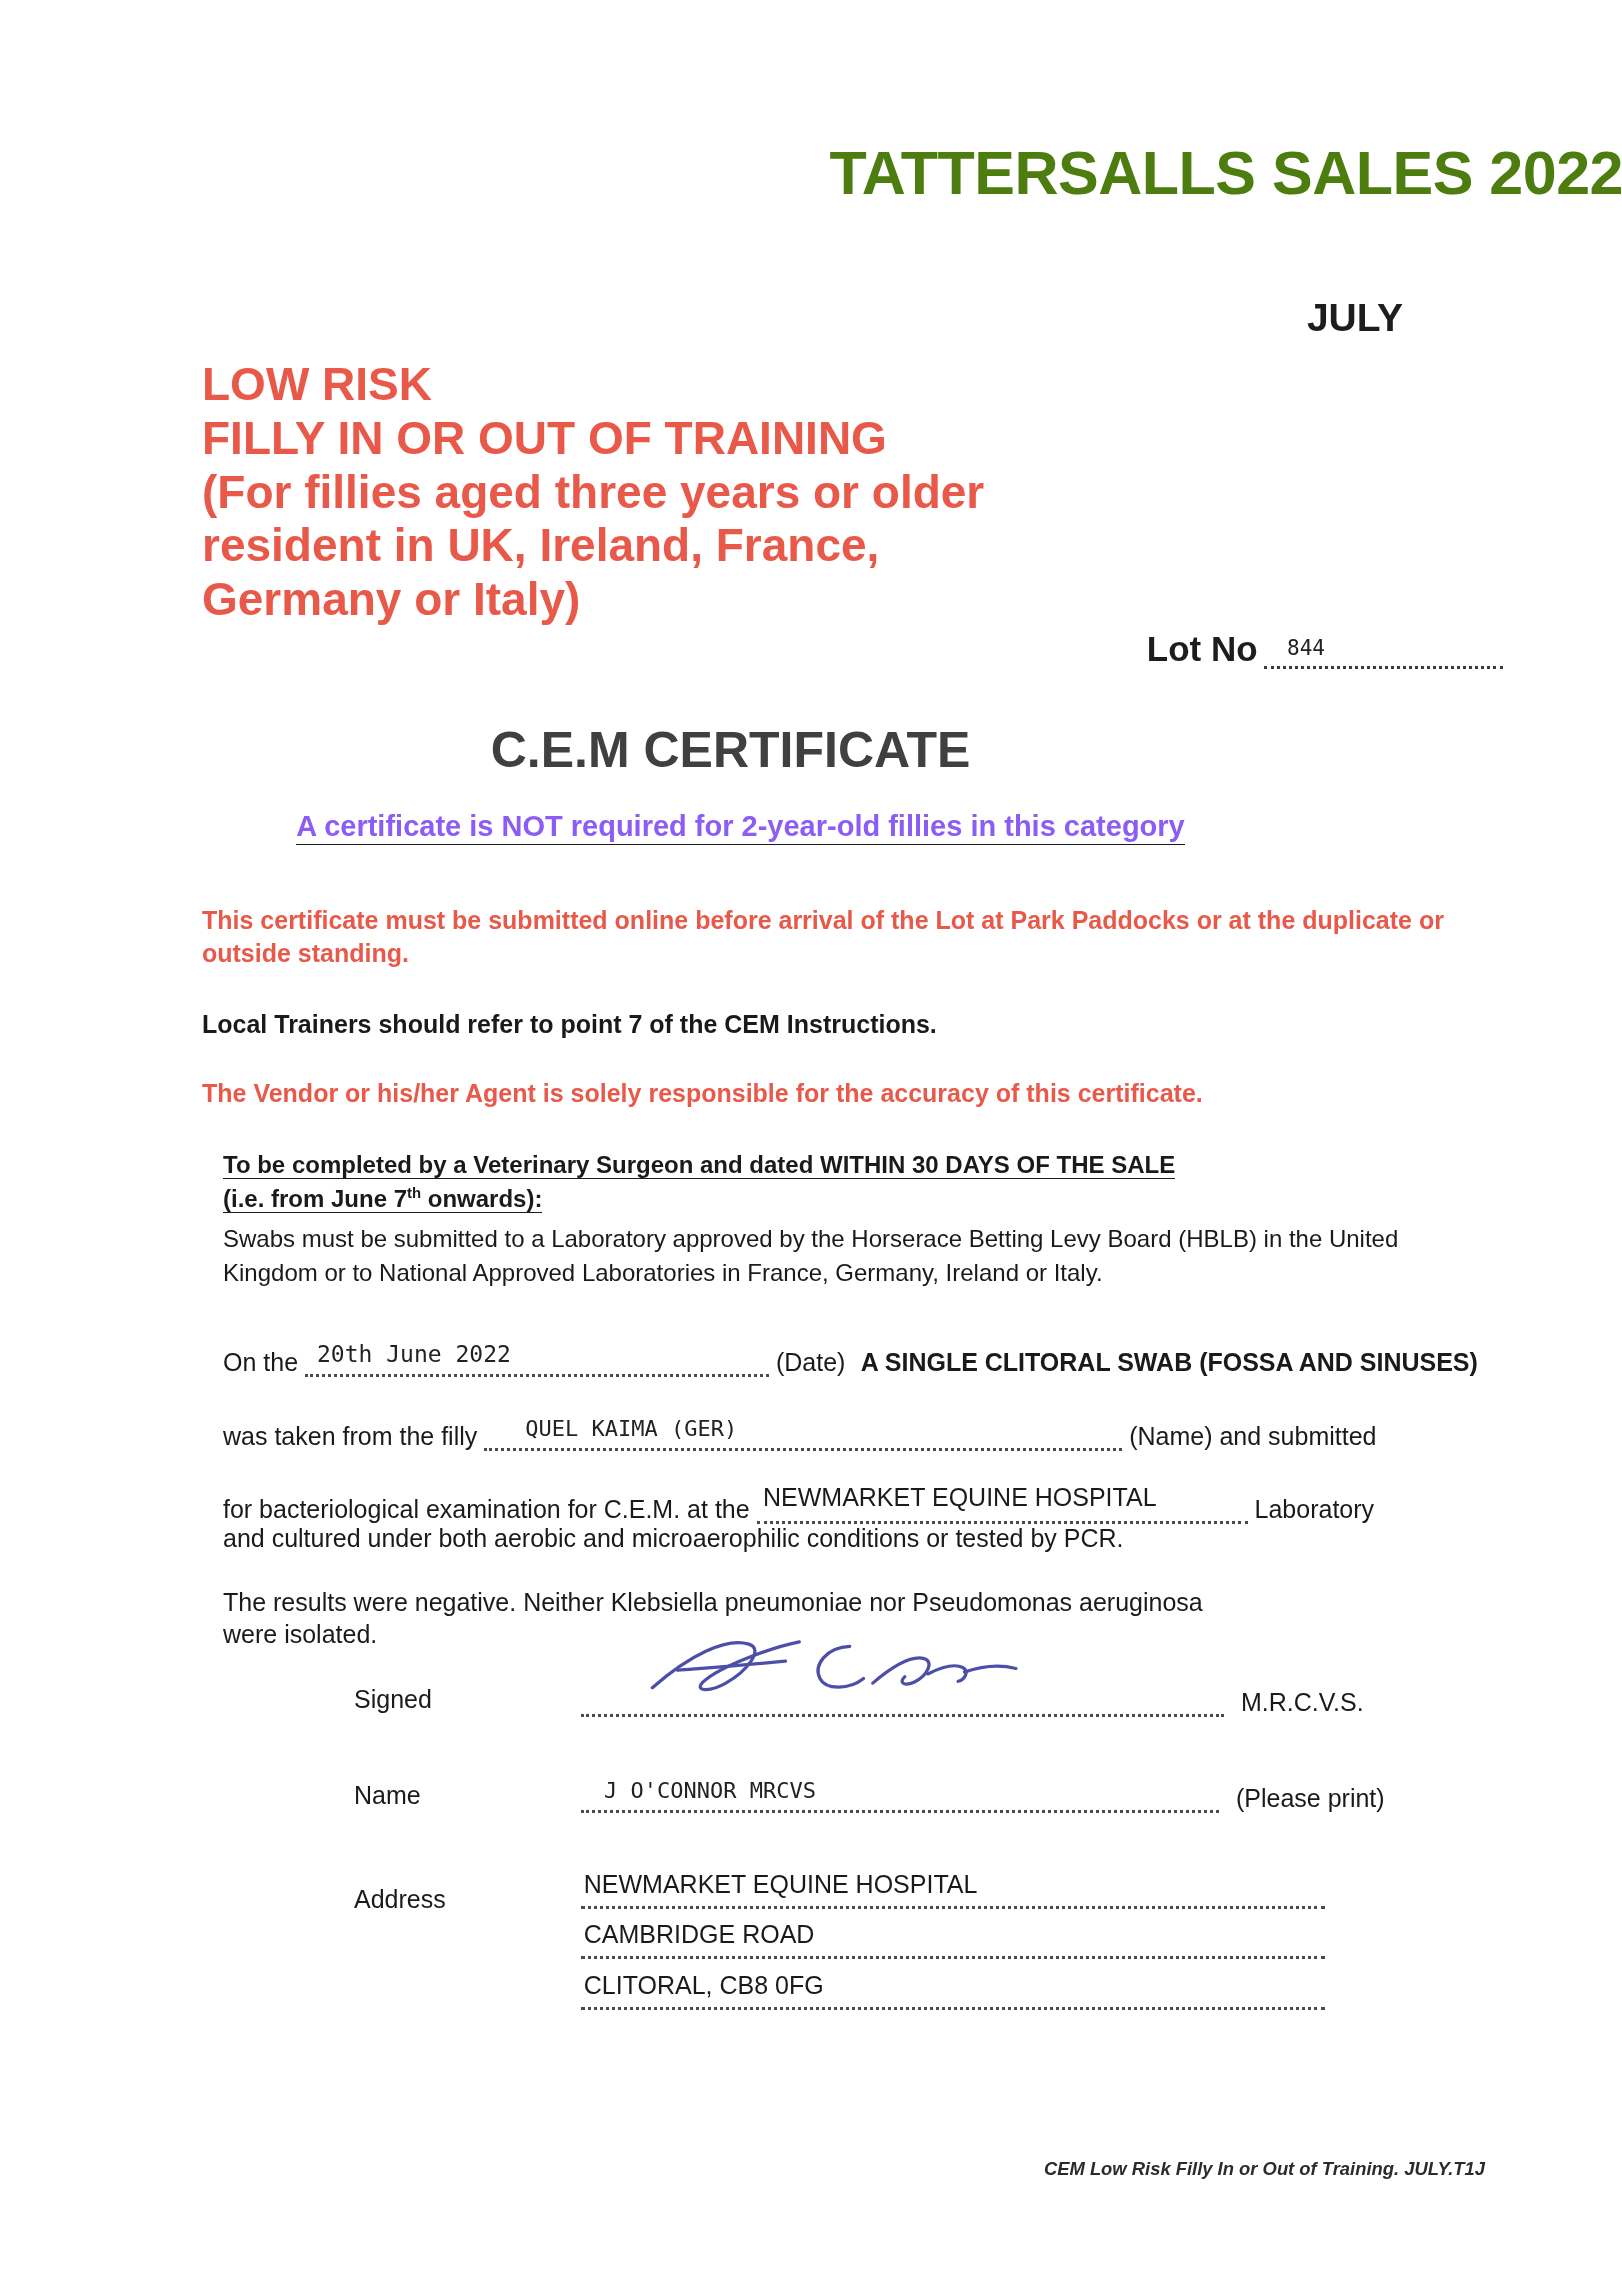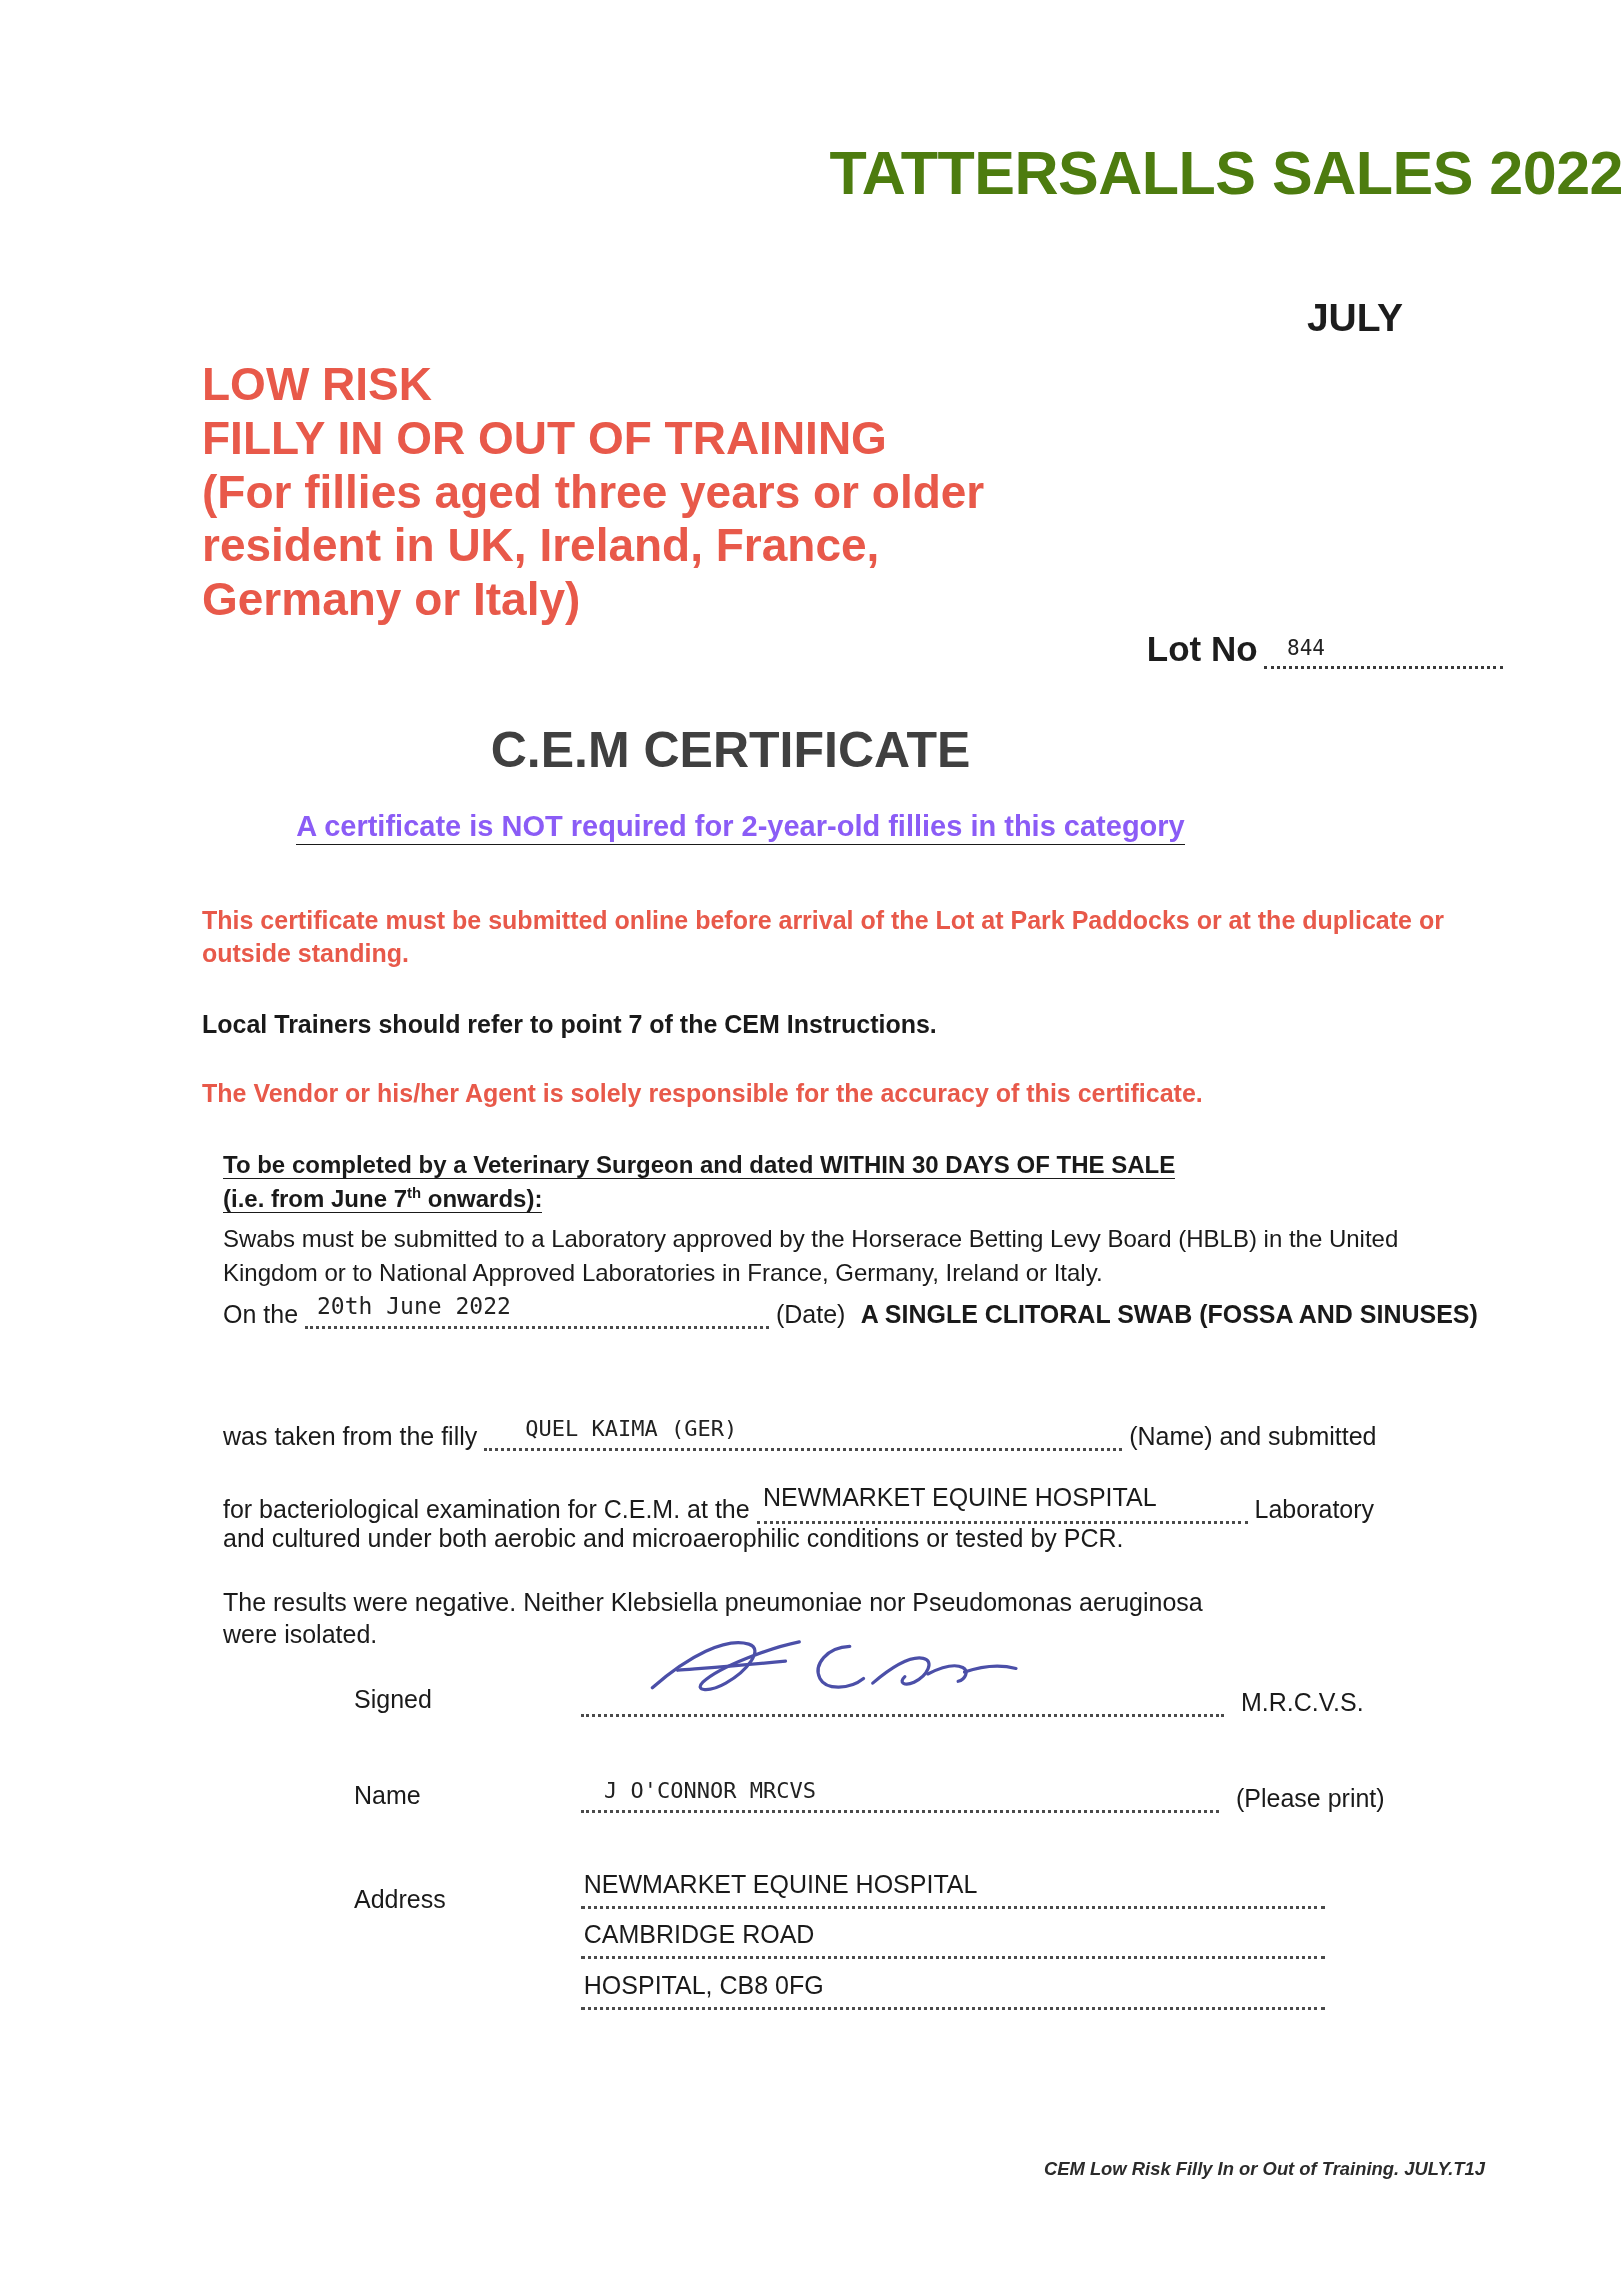--- a/index.html
+++ b/index.html
@@ -265,21 +265,21 @@
     <div id="notice-online">This certificate must be submitted online before arrival of the Lot at Park Paddocks or at the duplicate or outside standing.</div>
     <div id="notice-trainers">Local Trainers should refer to point 7 of the CEM Instructions.</div>
     <div id="notice-vendor">The Vendor or his/her Agent is solely responsible for the accuracy of this certificate.</div>
 
     <div id="complete-block">
       <span class="hdr">To be completed by a Veterinary Surgeon and dated WITHIN 30 DAYS OF THE SALE</span><br>
       <span class="hdr2"><span>(i.e. from June 7</span><sup>th</sup><span> onwards):</span></span>
       <span class="body">Swabs must be submitted to a Laboratory approved by the Horserace Betting Levy Board (HBLB) in the United Kingdom or to National Approved Laboratories in France, Germany, Ireland or Italy.</span>
     </div>
 
-    <div class="form-line" style="left:223px; top:1297px;">
+    <div class="form-line" style="left:223px; top:1345px;">
       <span>On the</span>
       <span class="fill-dots" style="width:464px;">
         <span class="fill-val hand" style="font-size:23px;">20th June 2022</span>
       </span>
       <span>(Date)</span>
       <span class="bold" style="margin-left:8.3px;">A SINGLE CLITORAL SWAB (FOSSA AND SINUSES)</span>
     </div>
 
     <div class="form-line" style="left:223px; top:1419px;">
       <span>was taken from the filly</span>
@@ -327,20 +327,20 @@
 
     <div class="sig-label" style="left:354px; top:1885px;">Address</div>
 
     <div class="addr-line" style="top:1862px;">
       <span class="addr-val typed">NEWMARKET EQUINE HOSPITAL</span>
     </div>
     <div class="addr-line" style="top:1912px;">
       <span class="addr-val typed">CAMBRIDGE ROAD</span>
     </div>
     <div class="addr-line" style="top:1963px;">
-      <span class="addr-val typed">HOSPITAL, CB8 0FG</span>
+      <span class="addr-val typed">CLITORAL, CB8 0FG</span>
     </div>
 
     <div id="footer-note">CEM Low Risk Filly In or Out of Training. JULY.T1J</div>
 
   </div>
 </div>
 
 
 </body></html>

